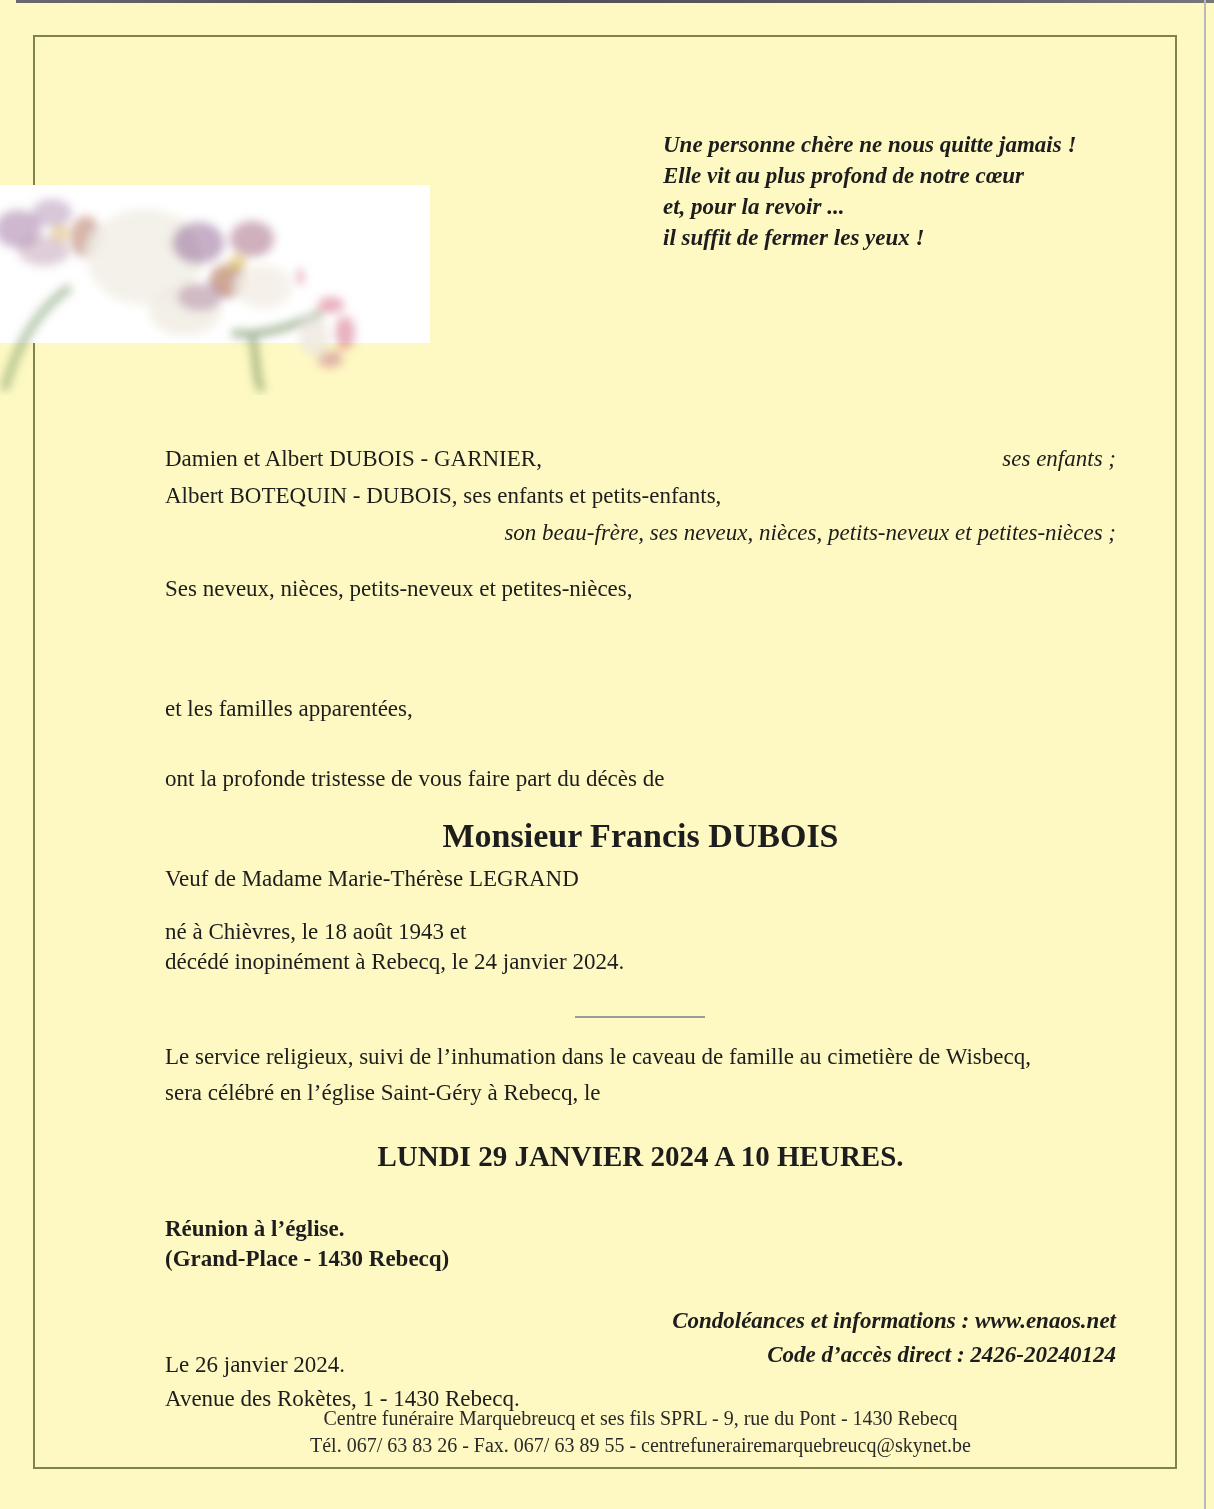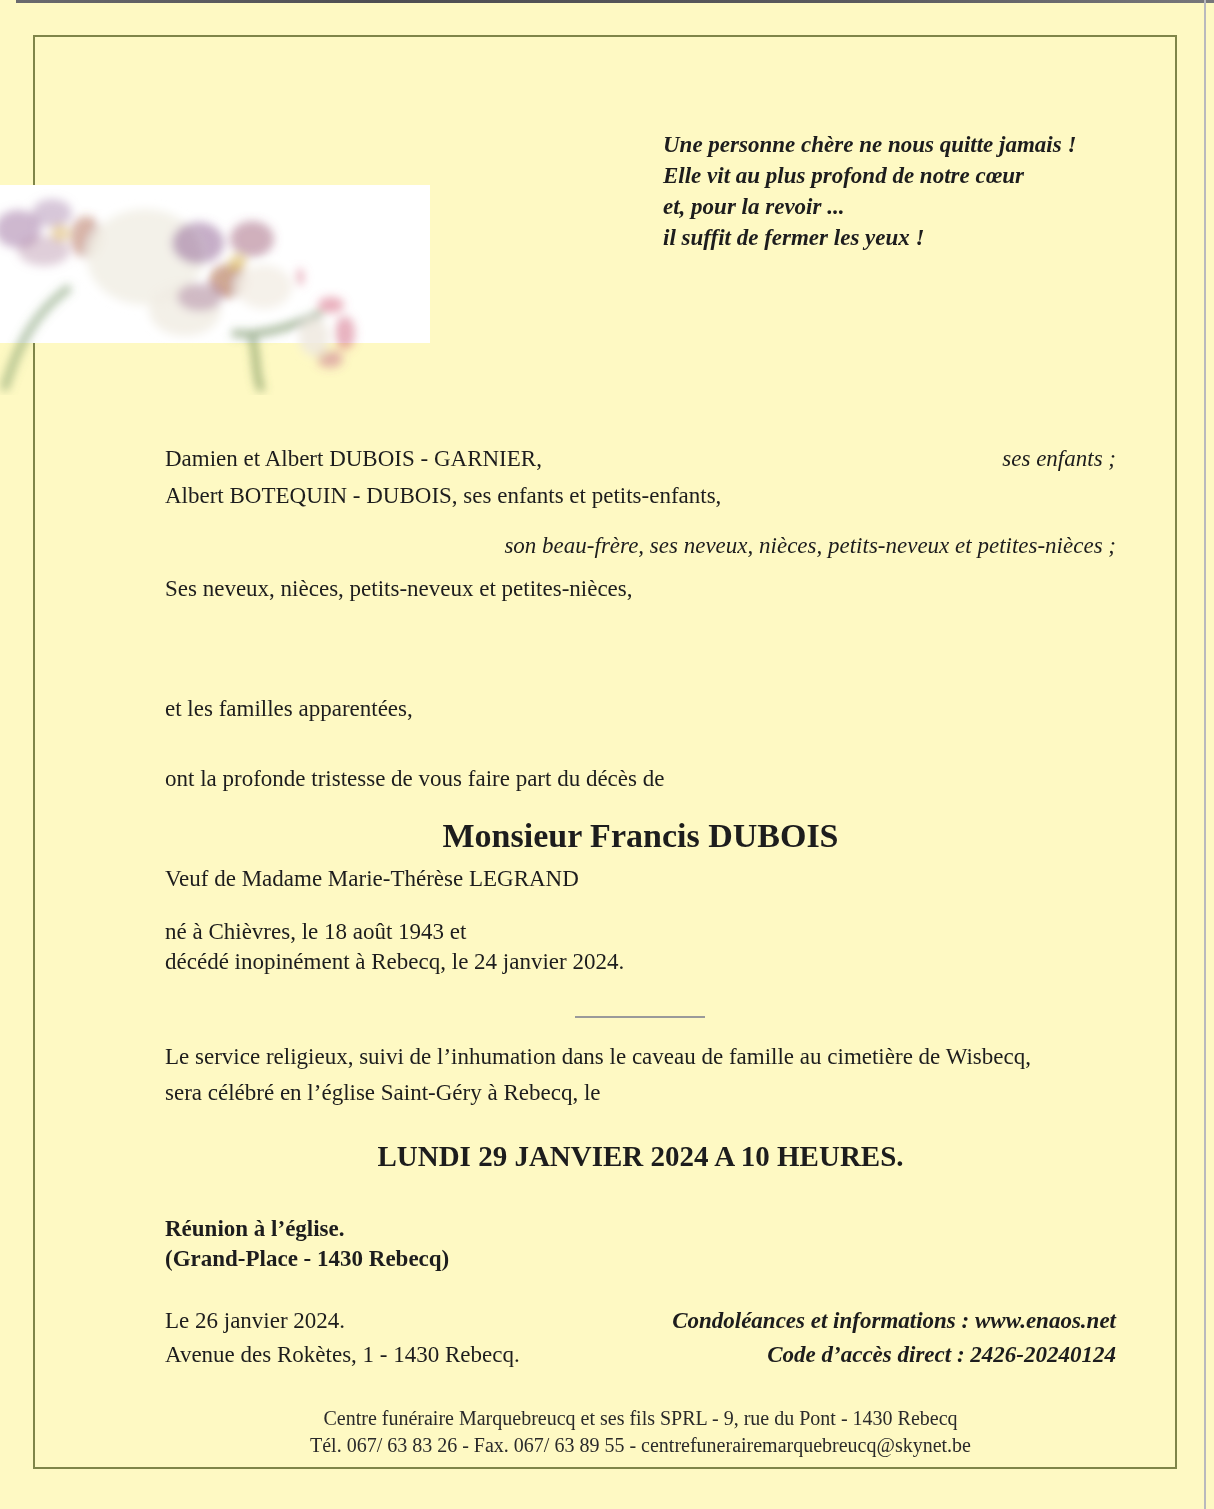--- a/index.html
+++ b/index.html
@@ -45,21 +45,21 @@
     background:#9a9a9a;
   }
   .service { position:absolute; left:165px; width:951px; top:1039px; font-size:23px; line-height:36px; }
   .service .ln { display:block; white-space:nowrap; }
   .datetime {
     position:absolute; left:165px; width:951px; top:1140px;
     font-size:29px; font-weight:bold; text-align:center; white-space:nowrap;
   }
   .bold { font-weight:bold; }
   .closing { position:absolute; left:165px; width:951px; top:1304px; font-size:23px; line-height:34px; }
-  .closing .col-left { float:left; }
+  .closing .col-left { float:left;margin-top:44px; }
   .closing .col-right { float:right; text-align:right; font-style:italic; font-weight:bold; }
   .footer {
     position:absolute; left:165px; width:951px; top:1405px;
     font-size:20px; line-height:27px; text-align:center; color:#2a2a2a;
   }
 </style>
 </head>
 <body>
 
 <div class="sheet">
@@ -112,21 +112,21 @@
     <div>il suffit de fermer les yeux !</div>
   </div>
 
   <div class="tline row" style="top:426px">
     <span>Damien et Albert DUBOIS - GARNIER,</span>
     <span class="it">ses enfants ;</span>
   </div>
   <div class="tline" style="top:483px">
     <span>Albert BOTEQUIN - DUBOIS, ses enfants et petits-enfants,</span>
   </div>
-  <div class="tline right it" style="top:533px">
+  <div class="tline right it" style="top:520px">
     <span>son beau-frère, ses neveux, nièces, petits-neveux et petites-nièces ;</span>
   </div>
   <div class="tline" style="top:576px">
     <span>Ses neveux, nièces, petits-neveux et petites-nièces,</span>
   </div>
   <div class="tline" style="top:696px">
     <span>et les familles apparentées,</span>
   </div>
 
   <div class="tline" style="top:766px">

